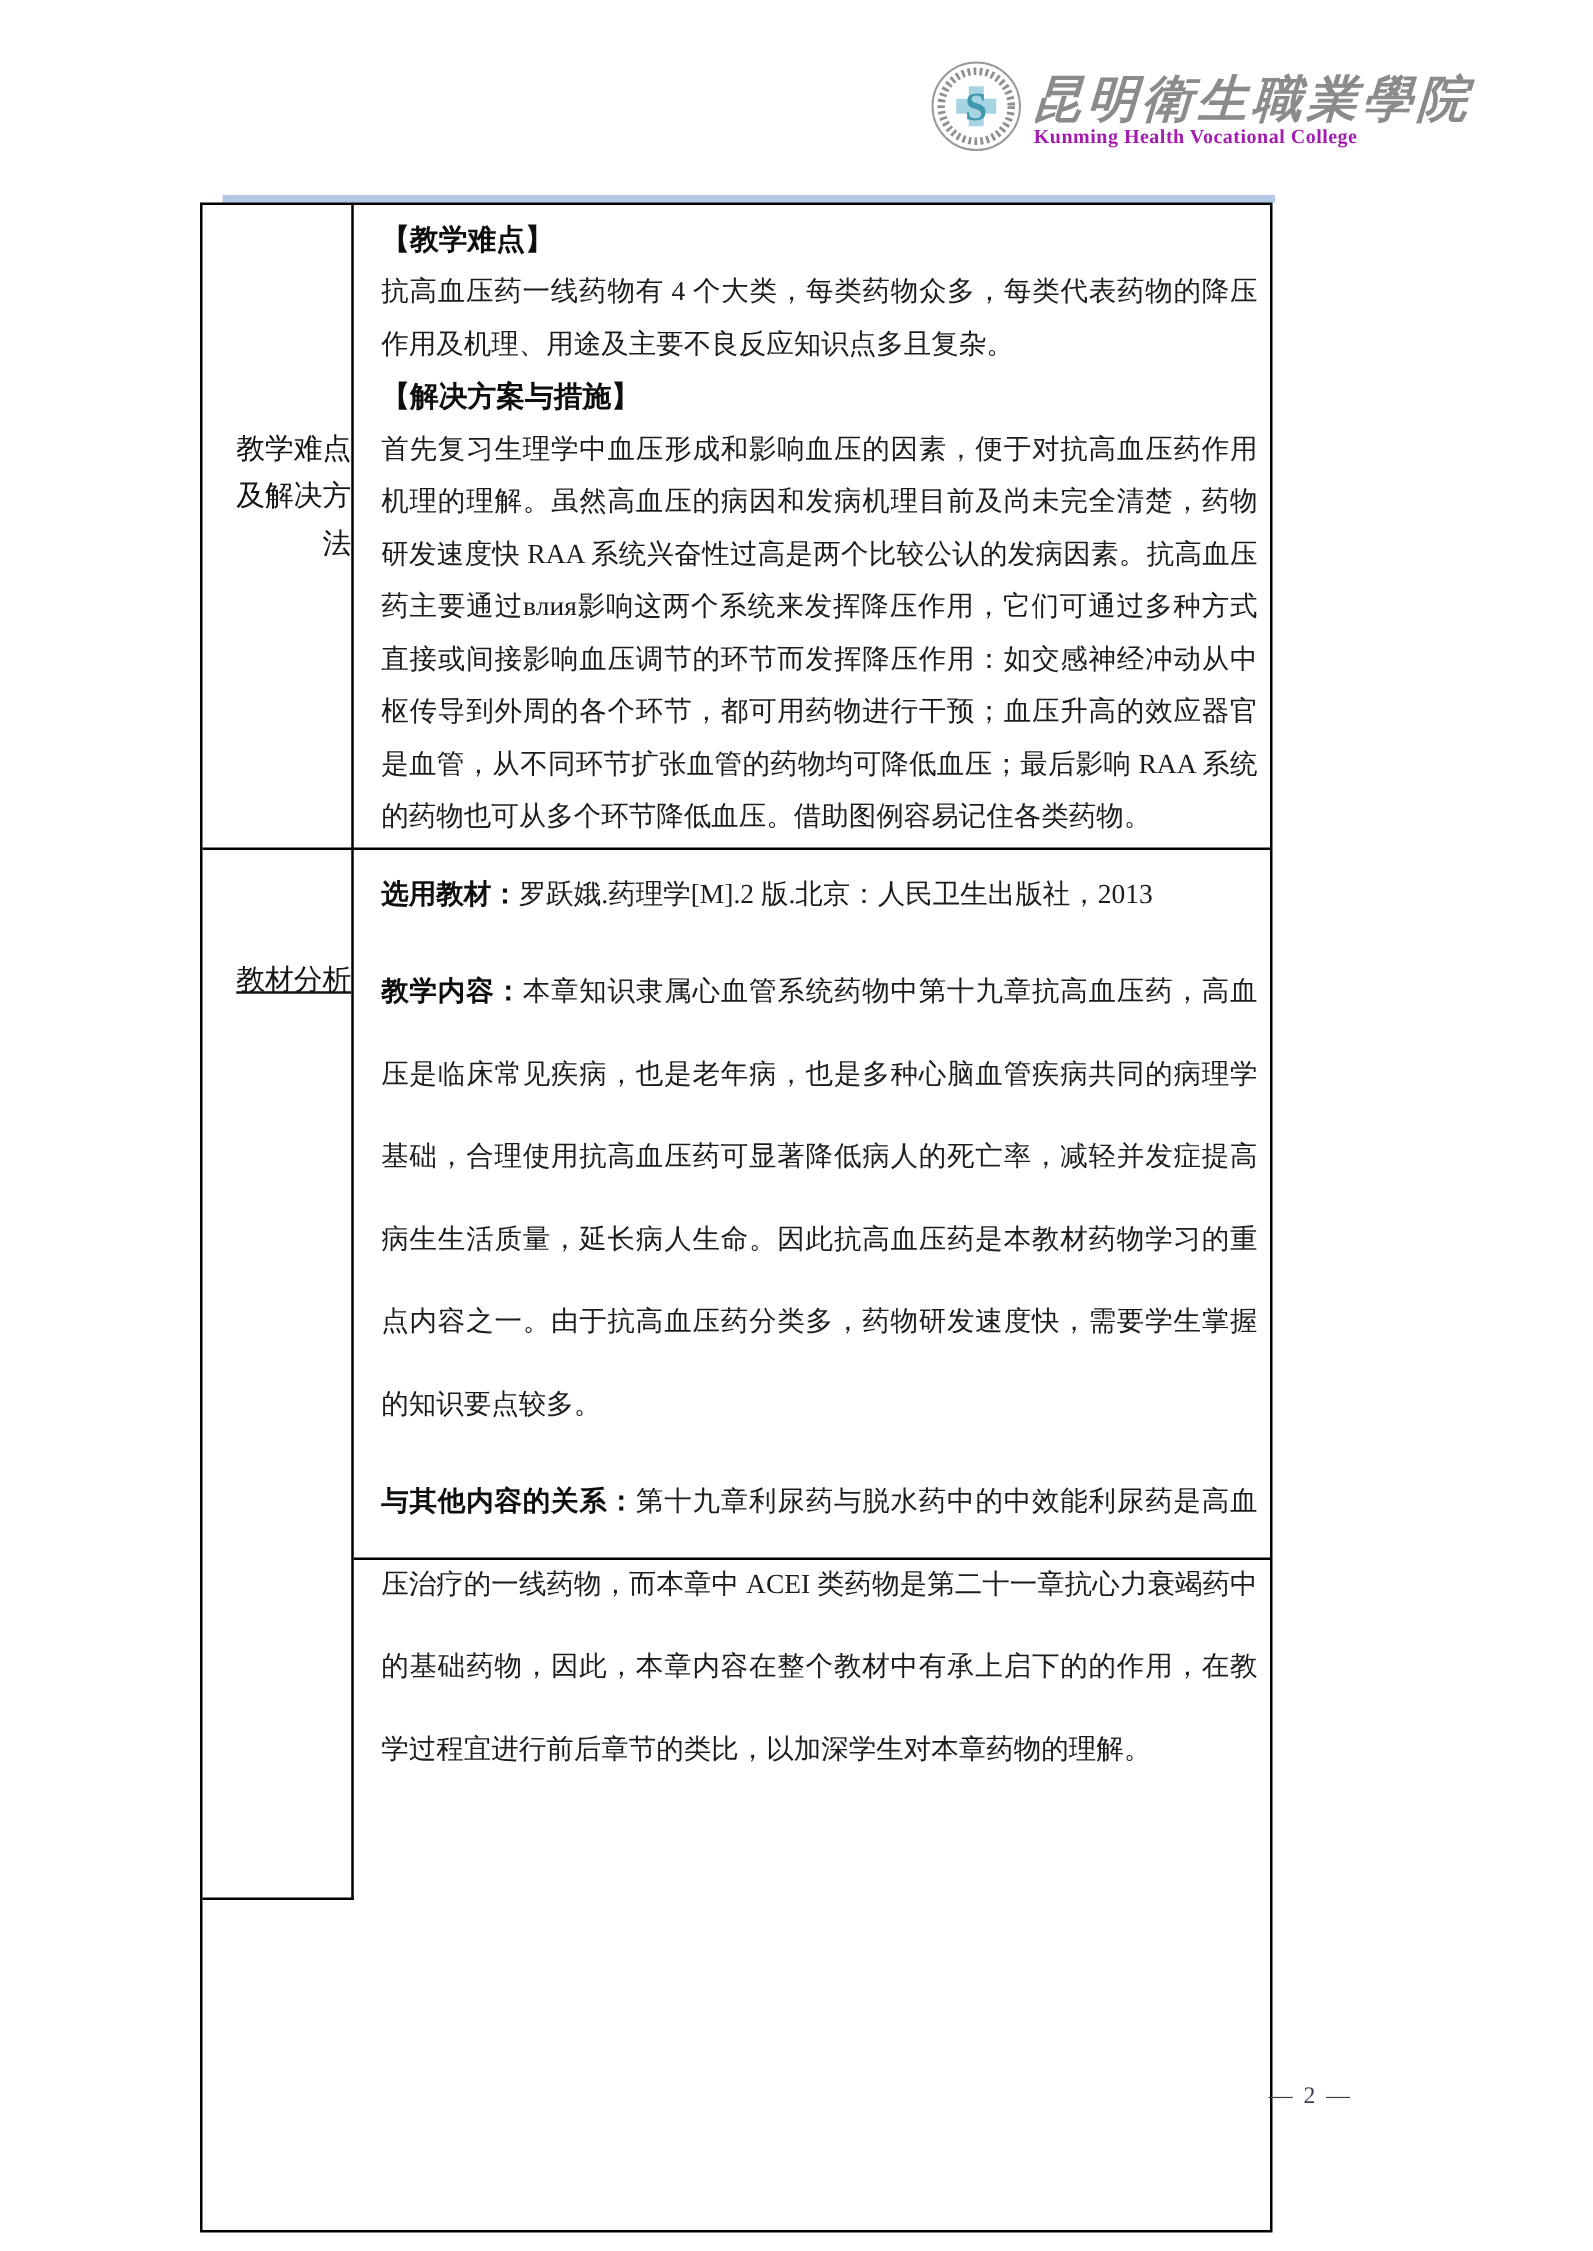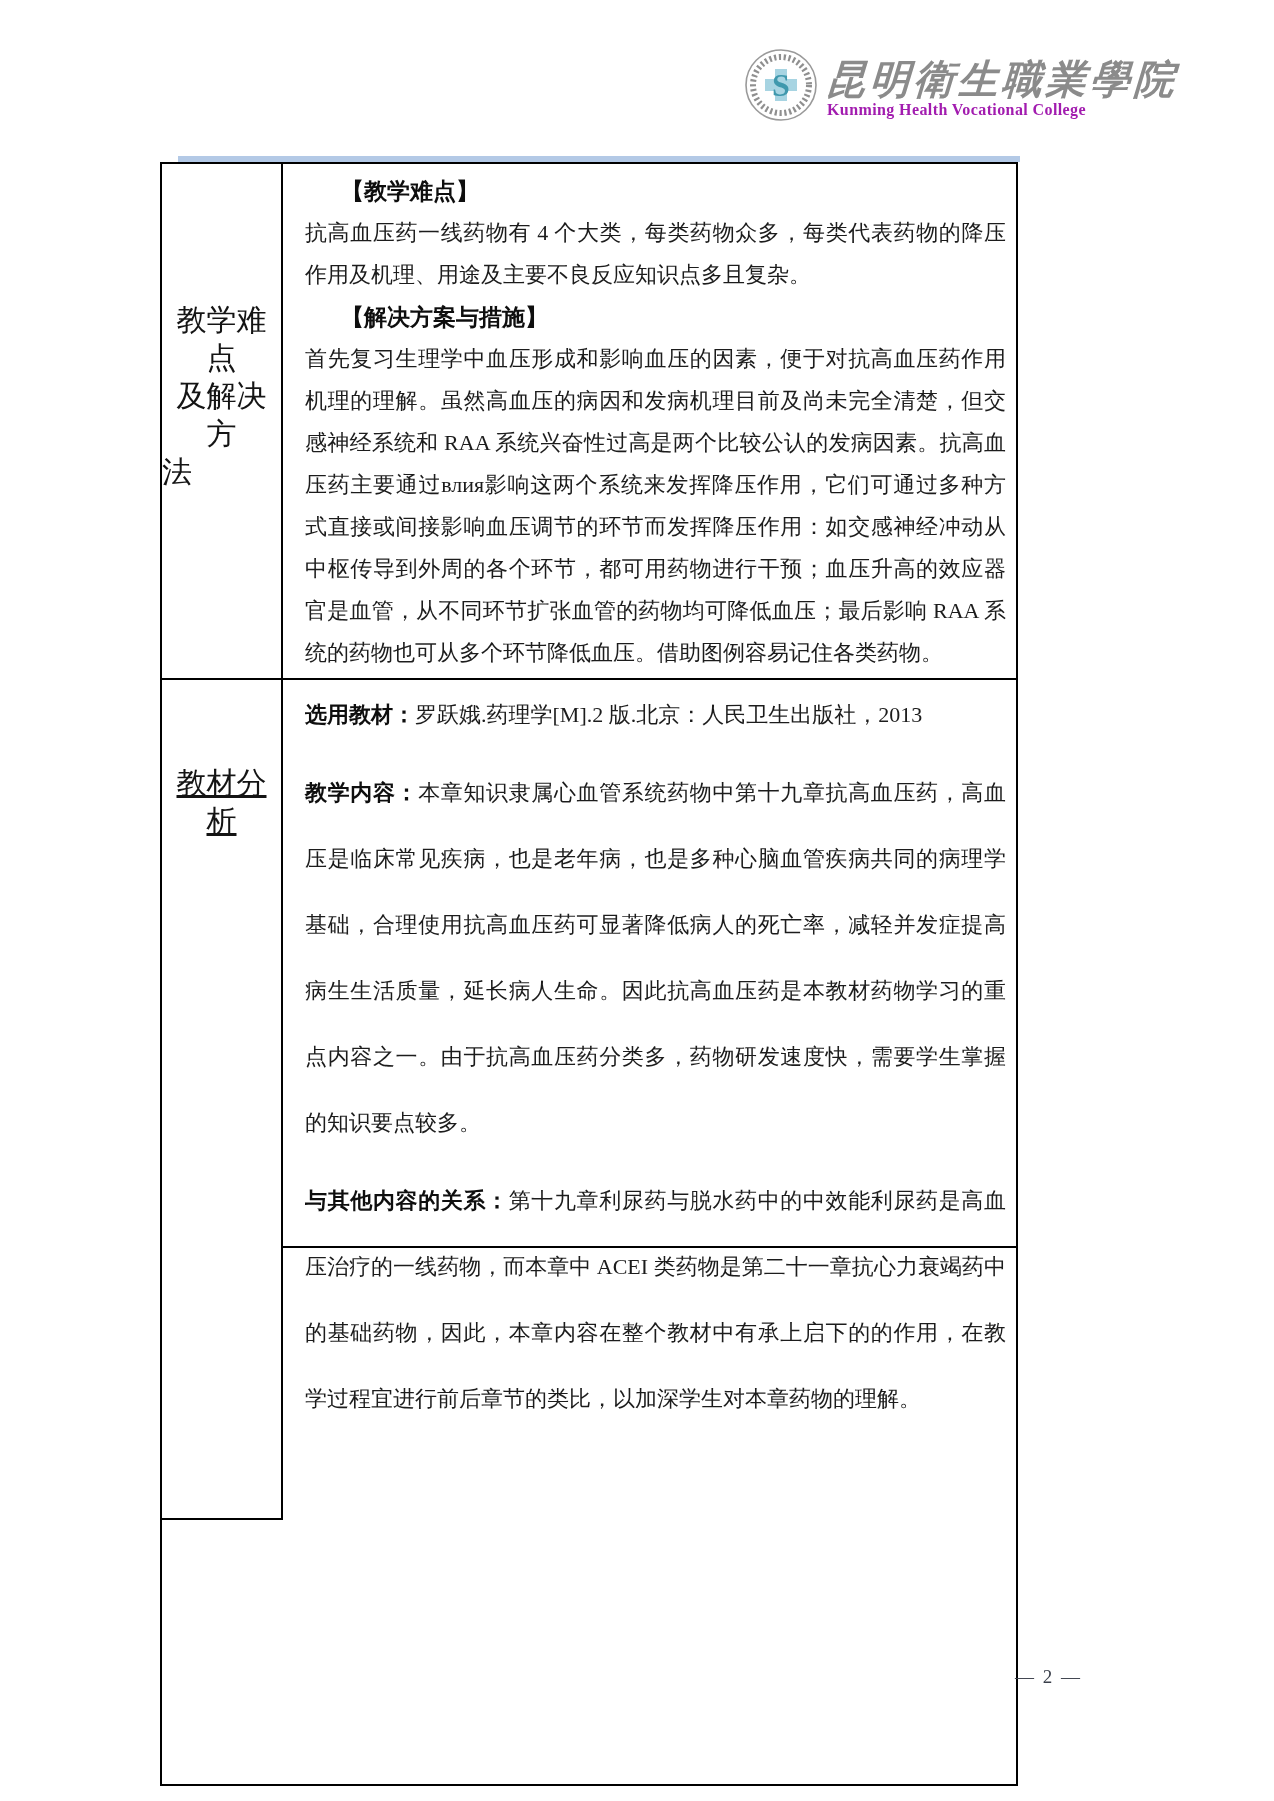--- a/index.html
+++ b/index.html
@@ -29,32 +29,32 @@
     background:#b3c9e6;
   }
   
   .doc-table {
     position:absolute; left:160px; top:162px; width:858px;
     border:2.5px solid #000;
     display:grid; grid-template-columns:121px 1fr;
   }
   .label-cell {
     border-right:2px solid #000;
-    display:flex; flex-direction:column; align-items:flex-start;
+    display:flex; flex-direction:column; align-items:flex-end;
     font-family:"Liberation Sans","DejaVu Sans",sans-serif;
-    font-size:30px; line-height:38px; color:#141414; text-align:center;
+    font-size:23px; line-height:38px; color:#141414; text-align:center;
   }
   .content-cell { padding:0 10px 0 22px; }
   .rb1 { border-bottom:2px solid #000; }
   
   .r1-label { height:516px; justify-content:center; padding-bottom:50px; }
   .r1-content { height:516px; padding-top:6px; font-size:22px; line-height:42px; }
   .sec-heading {
     font-family:"Liberation Sans","DejaVu Sans",sans-serif;
-    font-weight:bold; font-size:23px; line-height:42px; color:#0e0e0e;margin-left:36px;
+    font-weight:bold; font-size:23px; line-height:42px; color:#0e0e0e;
   }
   .just { text-align:justify; text-justify:inter-character; word-break:break-all; }
   
   .r2-label { height:840px; justify-content:flex-start; padding-top:84px;text-decoration:underline; }
   .r2-content { height:568px; padding-top:2px; font-size:22px; line-height:66px; }
   .r2-content .block + .block { margin-top:12px; }
   
   .r3-label { height:264px; justify-content:center; padding-top:10px; }
   .r3-content { height:264px; padding-top:5px; font-size:22px; line-height:64px; }
   .r3-content .block + .block { margin-top:8px; }
@@ -93,21 +93,21 @@
 
     <div class="label-cell r1-label rb1">
       <span>教学难点</span>
       <span>及解决方</span>
       <span>法</span>
     </div>
     <div class="content-cell r1-content rb1">
       <div class="sec-heading">【教学难点】</div>
       <div class="just">抗高血压药一线药物有 4 个大类，每类药物众多，每类代表药物的降压作用及机理、用途及主要不良反应知识点多且复杂。</div>
       <div class="sec-heading">【解决方案与措施】</div>
-      <div class="just">首先复习生理学中血压形成和影响血压的因素，便于对抗高血压药作用机理的理解。虽然高血压的病因和发病机理目前及尚未完全清楚，但交感神经系统和 RAA 系统兴奋性过高是两个比较公认的发病因素。抗高血压药主要通过влия影响这两个系统来发挥降压作用，它们可通过多种方式直接或间接影响血压调节的环节而发挥降压作用：如交感神经冲动从中枢传导到外周的各个环节，都可用药物进行干预；血压升高的效应器官是血管，从不同环节扩张血管的药物均可降低血压；最后影响 RAA 系统的药物也可从多个环节降低血压。借助图例容易记住各类药物。</div>
+      <div class="just">首先复习生理学中血压形成和影响血压的因素，便于对抗高血压药作用机理的理解。虽然高血压的病因和发病机理目前及尚未完全清楚，药物研发速度快 RAA 系统兴奋性过高是两个比较公认的发病因素。抗高血压药主要通过влия影响这两个系统来发挥降压作用，它们可通过多种方式直接或间接影响血压调节的环节而发挥降压作用：如交感神经冲动从中枢传导到外周的各个环节，都可用药物进行干预；血压升高的效应器官是血管，从不同环节扩张血管的药物均可降低血压；最后影响 RAA 系统的药物也可从多个环节降低血压。借助图例容易记住各类药物。</div>
     </div>
 
     <div class="label-cell r2-label rb1">
       <span>教材分析</span>
     </div>
     <div class="content-cell r2-content rb1">
       <p class="block just"><b class="lead">选用教材：</b><span>罗跃娥.药理学[M].2 版.北京：人民卫生出版社，2013</span></p>
       <p class="block just"><b class="lead">教学内容：</b><span>本章知识隶属心血管系统药物中第十九章抗高血压药，高血压是临床常见疾病，也是老年病，也是多种心脑血管疾病共同的病理学基础，合理使用抗高血压药可显著降低病人的死亡率，减轻并发症提高病生生活质量，延长病人生命。因此抗高血压药是本教材药物学习的重点内容之一。由于抗高血压药分类多，药物研发速度快，需要学生掌握的知识要点较多。</span></p>
       <p class="block just"><b class="lead">与其他内容的关系：</b><span>第十九章利尿药与脱水药中的中效能利尿药是高血压治疗的一线药物，而本章中 ACEI 类药物是第二十一章抗心力衰竭药中的基础药物，因此，本章内容在整个教材中有承上启下的的作用，在教学过程宜进行前后章节的类比，以加深学生对本章药物的理解。</span></p>
     </div>

